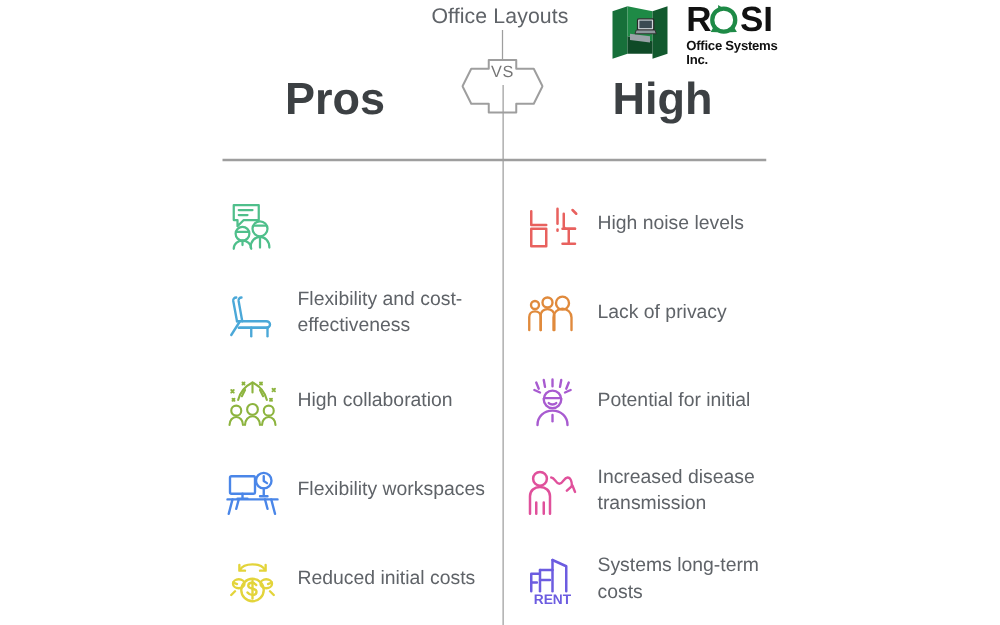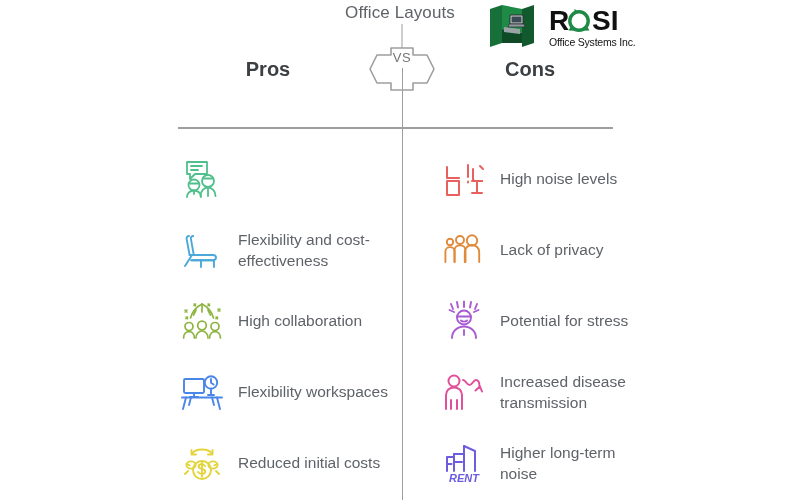--- a/index.html
+++ b/index.html
@@ -34,61 +34,60 @@
   }
 
   
   .v-divider{
     position:absolute;left:402px;top:68px;width:1px;height:432px;background:#9e9e9e;
   }
 
   
   .col-head{
     position:absolute;top:58px;
-    font-size:20px;font-weight:bold;color:#3c4043;
+    font-size:36px;font-weight:bold;color:#3c4043;
     text-align:center;
   }
   .col-head.pros{left:178px;width:180px;}
   .col-head.cons{left:440px;width:180px;}
 
   
   .h-rule{
     position:absolute;left:178px;top:127px;width:435px;height:2px;background:#9e9e9e;
   }
 
   
   .col{position:absolute;top:143px;}
   .col.pros{left:178px;width:215px;}
-  .col.cons{left:440px;width:215px;}
+  .col.cons{left:418px;width:215px;}
 
   .row{
     display:flex;align-items:center;
     height:71px;
   }
   .row .ico{
     width:48px;min-width:48px;height:48px;
-    display:flex;align-items:center;justify-content:center;
+    display:flex;align-items:flex-end;justify-content:center;
     margin-right:12px;
-    font-style:italic;
   }
   .row .lbl{
     font-size:15.5px;line-height:21px;color:#5f6368;
   }
 
   
   .logo{
     position:absolute;right:6px;top:2px;
     width:150px;height:50px;
     display:flex;align-items:center;
   }
   .logo-mark{width:58px;height:48px;}
   .logo-txt{margin-left:3px;line-height:1;}
   .logo-word{display:block;height:30px;}
   .logo-sub{
-    display:block;font-size:10.5px;font-weight:normal;color:#111;
+    display:block;font-size:10.5px;font-weight:bold;color:#111;
     letter-spacing:-.2px;margin-top:1px;
   }
 </style>
 </head>
 <body>
 
 <div class="stage">
 
   <div class="title">Office Layouts</div>
 
@@ -98,21 +97,21 @@
       <svg width="66" height="46" viewBox="0 0 66 46" fill="none">
         <path d="M22 2 L22 9 L8 9 L1 23 L8 37 L22 37 L22 44 L44 44 L44 37 L58 37 L65 23 L58 9 L44 9 L44 2 Z" stroke="#9e9e9e" stroke-width="1.6" fill="#ffffff" stroke-linejoin="round"></path>
       </svg>
     </div>
     <div class="vs-text">VS</div>
   </div>
 
   <div class="v-divider"></div>
 
   <div class="col-head pros">Pros</div>
-  <div class="col-head cons">Cons</div>
+  <div class="col-head cons">High</div>
 
   <div class="h-rule"></div>
 
   <div class="col pros">
 
     <div class="row">
       <span class="ico">
         <svg width="44" height="44" viewBox="0 0 44 44" fill="none" stroke="#4FBF8B" stroke-width="1.8" stroke-linecap="round" stroke-linejoin="round">
           <path d="M7 5 H27 V17 H15 L10 22 V17 H7 Z"></path>
           <path d="M11 9 H22 M11 13 H18"></path>
@@ -243,21 +242,21 @@
         <svg width="44" height="44" viewBox="0 0 44 44" fill="none" stroke="#A85BD0" stroke-width="1.9" stroke-linecap="round" stroke-linejoin="round">
           <path d="M9 5 L11 10 M15 3 L16 8.5 M22 2.5 L22 8 M29 3 L28 8.5 M35 5 L33 10"></path>
           <path d="M12 13 L7.5 11 M32 13 L36.5 11"></path>
           <circle cx="22" cy="18.5" r="7"></circle>
           <path d="M15.2 17.5 H28.8"></path>
           <path d="M19 21.5 c1.6 1.4 4.4 1.4 6 0"></path>
           <path d="M10 39 c0-6.6 5.2-11.5 12-11.5 s12 4.9 12 11.5"></path>
           <path d="M22 31 V36"></path>
         </svg>
       </span>
-      <span class="lbl">Potential for stress</span>
+      <span class="lbl">Potential for initial</span>
     </div>
 
     <div class="row">
       <span class="ico">
         <svg width="44" height="44" viewBox="0 0 44 44" fill="none" stroke="#E0509B" stroke-width="2" stroke-linecap="round" stroke-linejoin="round">
           <circle cx="12" cy="11" r="5.5"></circle>
           <path d="M4 39 V25 c0-4.4 3.5-7.5 8-7.5 s8 3.1 8 7.5 V39"></path>
           <path d="M9 30 V39 M15 30 V39"></path>
           <path d="M21 10 c3 0 3.5 5 6.5 5 s3.5-5 6.5-5 c2.5 0 3.5 3.5 3.5 6.5"></path>
           <path d="M33.5 20.5 L38 16.5 L40 21.5"></path>
@@ -271,21 +270,21 @@
         <svg width="44" height="44" viewBox="0 0 44 44" fill="none" stroke="#6C5CE0" stroke-width="2" stroke-linecap="round" stroke-linejoin="round">
           <path d="M22 5 L33 10 V30"></path>
           <path d="M22 5 V30"></path>
           <path d="M12 13 H22"></path>
           <path d="M12 13 V30"></path>
           <path d="M12 21 H20"></path>
           <path d="M5 16 H11 M5 16 V30 M5 23 H9.5"></path>
           <text x="22" y="40.5" font-family="Liberation Sans, sans-serif" font-size="11" font-weight="bold" fill="#6C5CE0" stroke="none" text-anchor="middle">RENT</text>
         </svg>
       </span>
-      <span class="lbl">Higher long-term noise</span>
+      <span class="lbl">Systems long-term costs</span>
     </div>
 
   </div>
 
   <div class="logo">
     <span class="logo-mark">
       <svg width="58" height="48" viewBox="0 0 58 48" fill="none">
         <path d="M2 6 L14 2 L14 40 L2 44 Z" fill="#17703A"></path>
         <path d="M14 2 L34 6 L34 30 L14 26 Z" fill="#1E8A46"></path>
         <path d="M34 6 L46 2 L46 40 L34 44 Z" fill="#12592E"></path>

